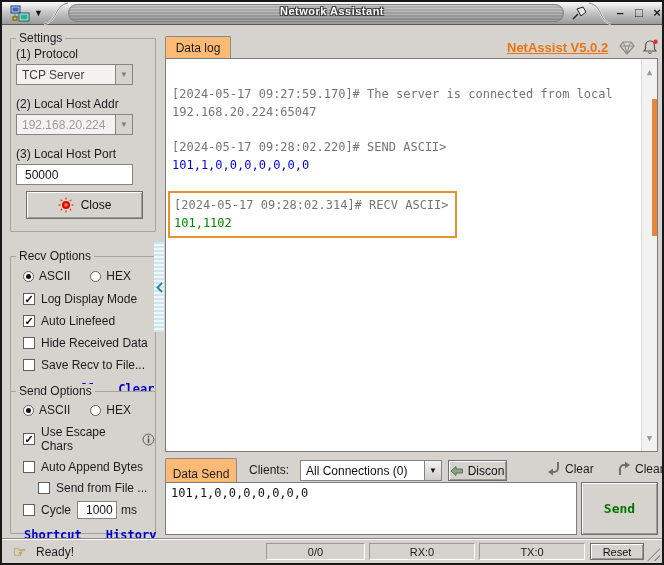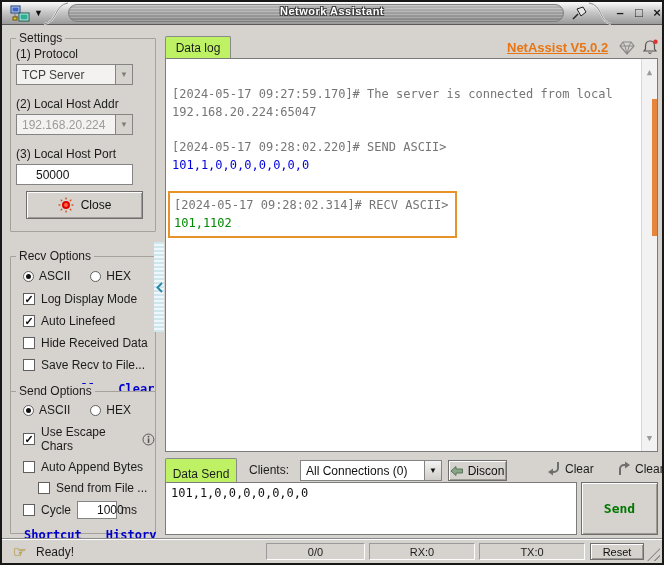--- a/index.html
+++ b/index.html
@@ -50,21 +50,21 @@
   .combo.disabled { background:#f3f2f0; }
   .combo .val { flex:1; padding-left:5px; font-size:12px; color:#3f3f3f; }
   .combo.gray .val { color:#9b9b9b; }
   .combo .drop {
     width:17px; height:100%; display:flex; align-items:center; justify-content:center;
     background:#d6d3ce; border-left:1px solid #848484; font-size:8px; color:#7e7e7e;
   }
   .combo.enabled .drop { color:#111; background:linear-gradient(#f3f3f3,#cfcdc8); }
   .tbox {
     height:21px; border:1px solid #848484; background:#fff; margin-left:5px;
-    font-size:12px; color:#111; padding-left:19px; display:flex; align-items:center;
+    font-size:12px; color:#111; padding-left:8px; display:flex; align-items:center;
   }
   .btn {
     background:#d6d3ce; border:1px solid #6f6f6f;
     box-shadow:inset 1px 1px 0 #fdfdfd, inset -1px -1px 0 #9d9a94;
     display:flex; align-items:center; justify-content:center;
     font-size:12px; color:#111; cursor:default;
   }
   
   .opt-row { display:flex; align-items:center; font-size:12px; color:#1c1c1c; }
   .radio {
@@ -79,21 +79,21 @@
     width:12px; height:12px; border:1px solid #5f5f5f; background:#fff;
     margin-right:6px; font-size:11px; line-height:11px; font-weight:bold;
     color:#111; text-align:center; flex:none;
   }
   .link {
     font-family:"DejaVu Sans Mono",monospace; font-weight:bold; font-size:12px;
     color:#0000cc; text-decoration:underline; cursor:pointer;
   }
   
   .tab {
-    position:absolute; background:#bef264; border:1px solid #8a8a8a; border-bottom:none;
+    position:absolute; background:#fdba74; border:1px solid #8a8a8a; border-bottom:none;
     border-radius:2px 2px 0 0; font-size:12px; color:#1c1c1c;
     display:flex; align-items:center; justify-content:center;
   }
   .version-link {
     position:absolute; font-size:13px; font-weight:bold; color:#e87511;
     text-decoration:underline; cursor:pointer;
   }
   .logbox {
     position:absolute; left:163px; top:56px; width:493px; height:394px;
     background:#fff; border:1px solid #7c7c7c;

